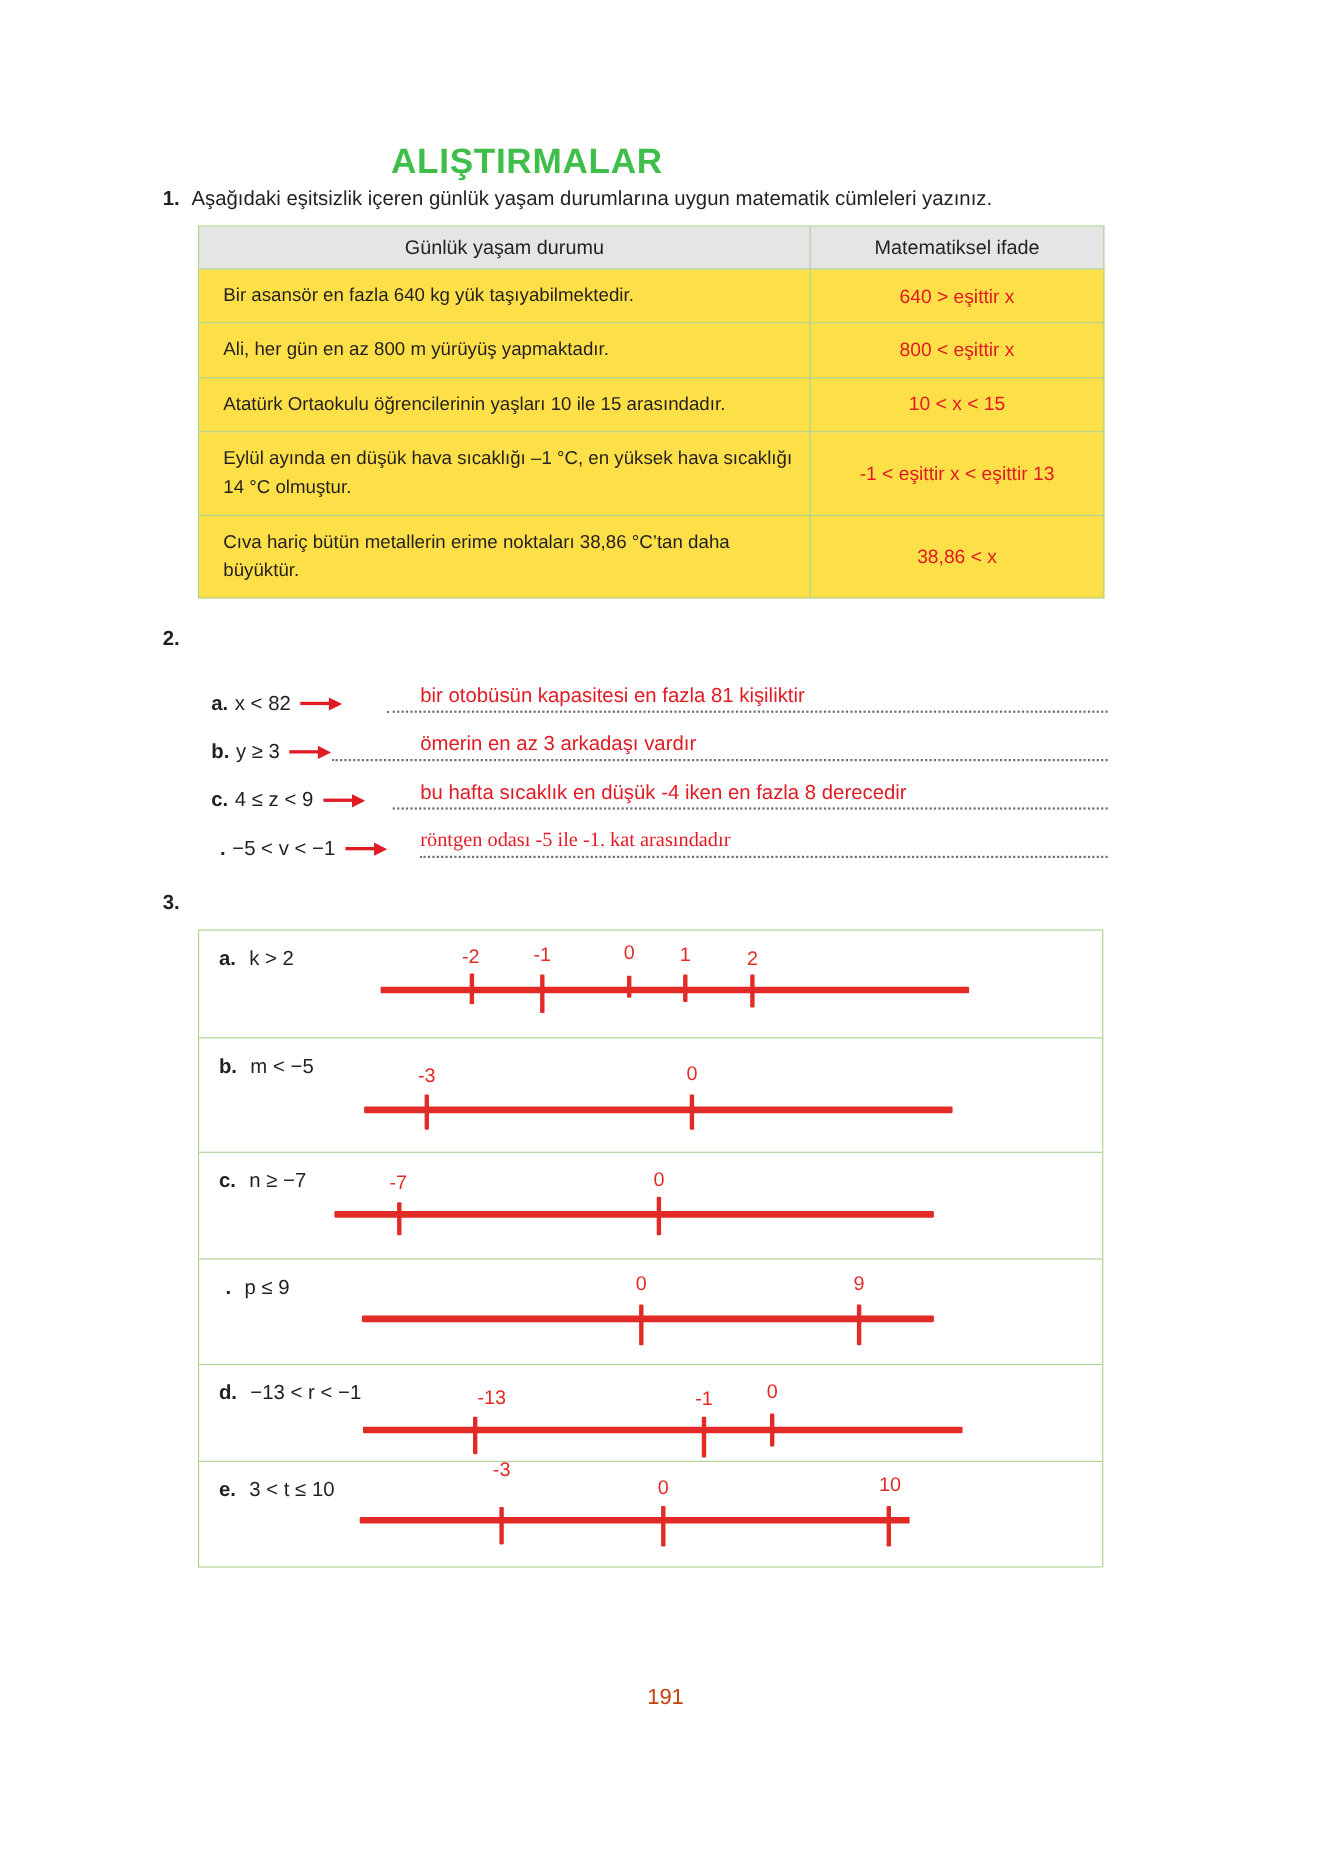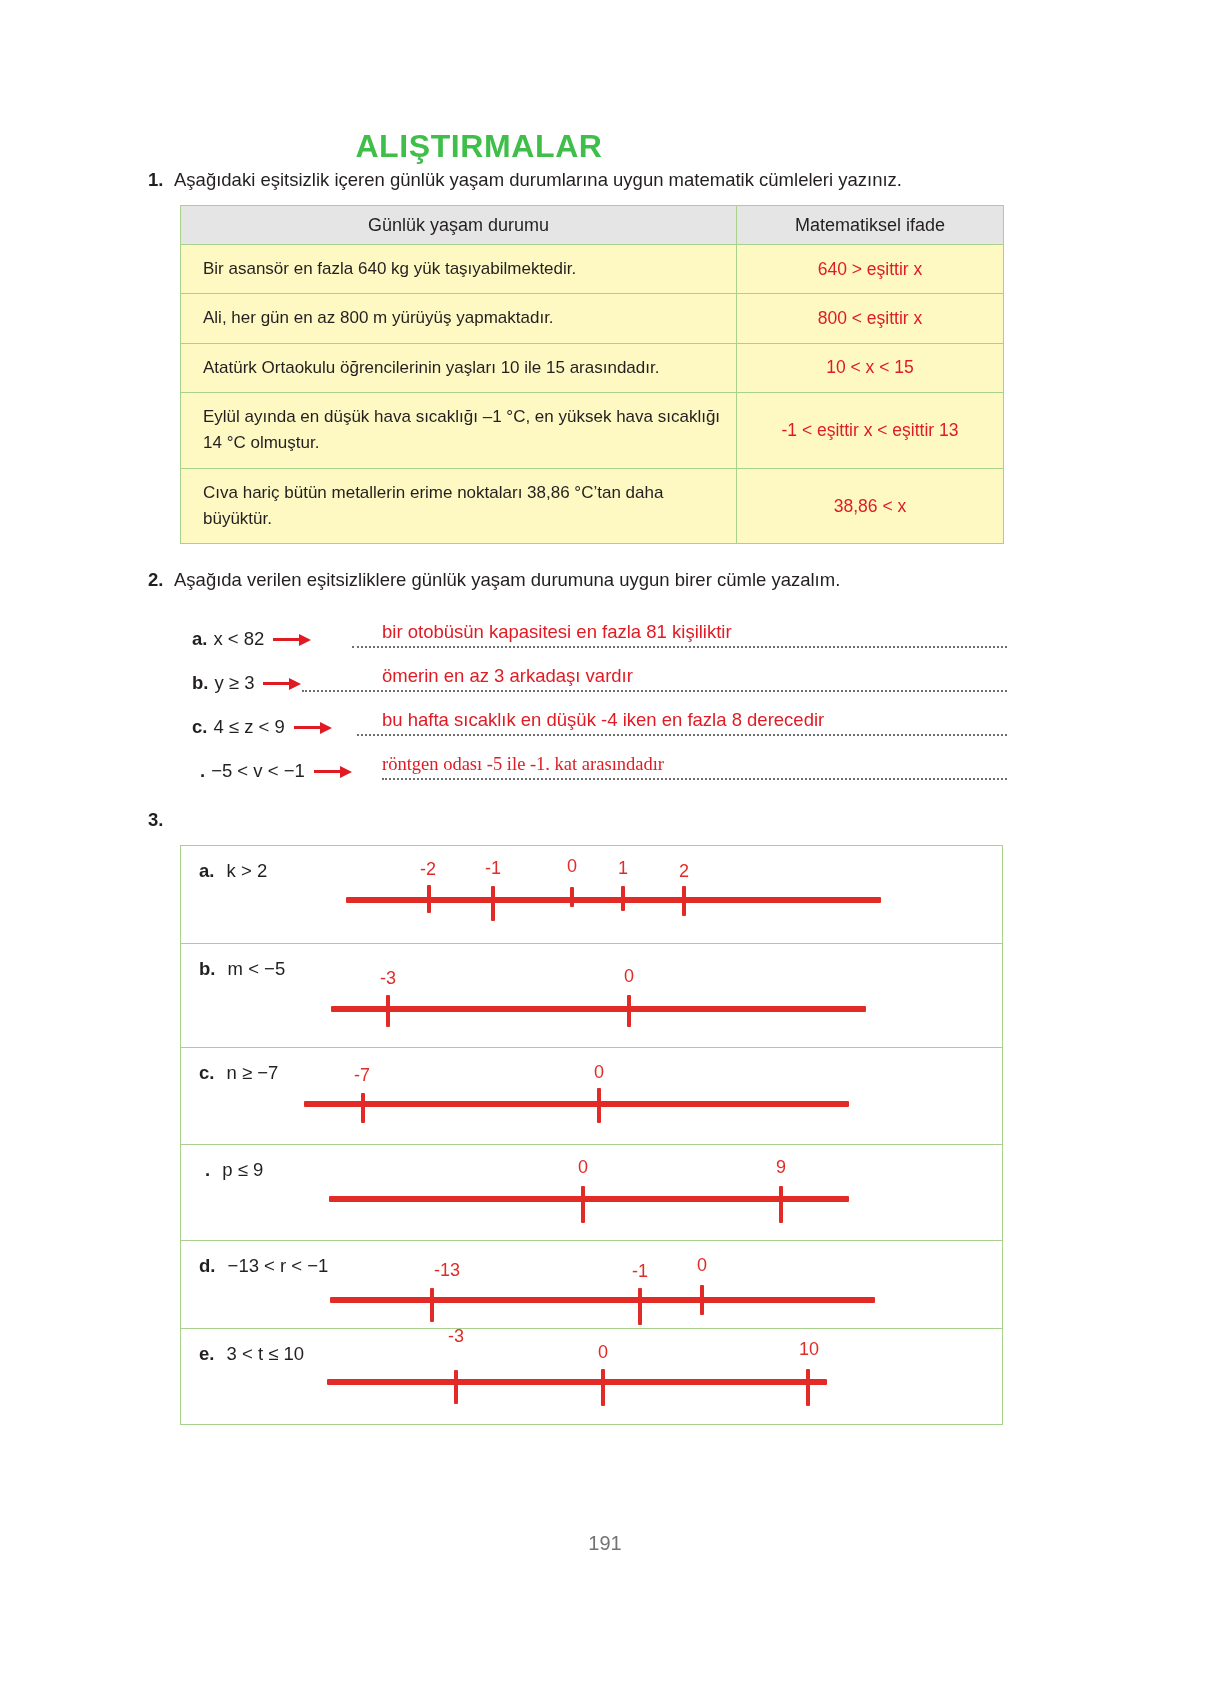--- a/index.html
+++ b/index.html
@@ -70,21 +70,21 @@
   }
   .tbl thead th {
     background: #e5e5e5;
     font-weight: normal;
     font-size: 18px;
     height: 38px;
     text-align: center;
     color: #231f20;
   }
   .tbl tbody td {
-    background: #fef9c3;
+    background: #fde047;
   }
   .tbl td.situation {
     padding: 11px 12px 11px 22px;
     text-align: left;
     line-height: 1.55;
   }
   .tbl td.expr {
     text-align: center;
     color: #e01b24;
     font-size: 17.5px;
@@ -201,21 +201,21 @@
   }
 
   
   .page-num {
     position: absolute;
     top: 1532px;
     left: 0;
     width: 1210px;
     text-align: center;
     font-size: 20px;
-    color: #737373;
+    color: #c2410c;
   }
 </style>
 </head>
 <body>
 
 <div class="page">
 
   <div class="title">ALIŞTIRMALAR</div>
 
   <div class="q" id="q1">
@@ -253,21 +253,20 @@
       </tr>
       <tr>
         <td class="situation">Cıva hariç bütün metallerin erime noktaları 38,86 °C’tan daha büyüktür.</td>
         <td class="expr">38,86 &lt; x</td>
       </tr>
     </tbody>
   </table>
 
   <div class="q" id="q2">
     <span class="q-num">2.</span>
-    <span class="q-text">Aşağıda verilen eşitsizliklere günlük yaşam durumuna uygun birer cümle yazalım.</span>
   </div>
 
   <div class="ans-block" style="top:608px;">
 
     <div class="ans-row">
       <span class="ans-lhs">
         <span class="lbl">a.</span>
         <span>x &lt; 82</span>
         <span class="arrow"></span>
       </span>

